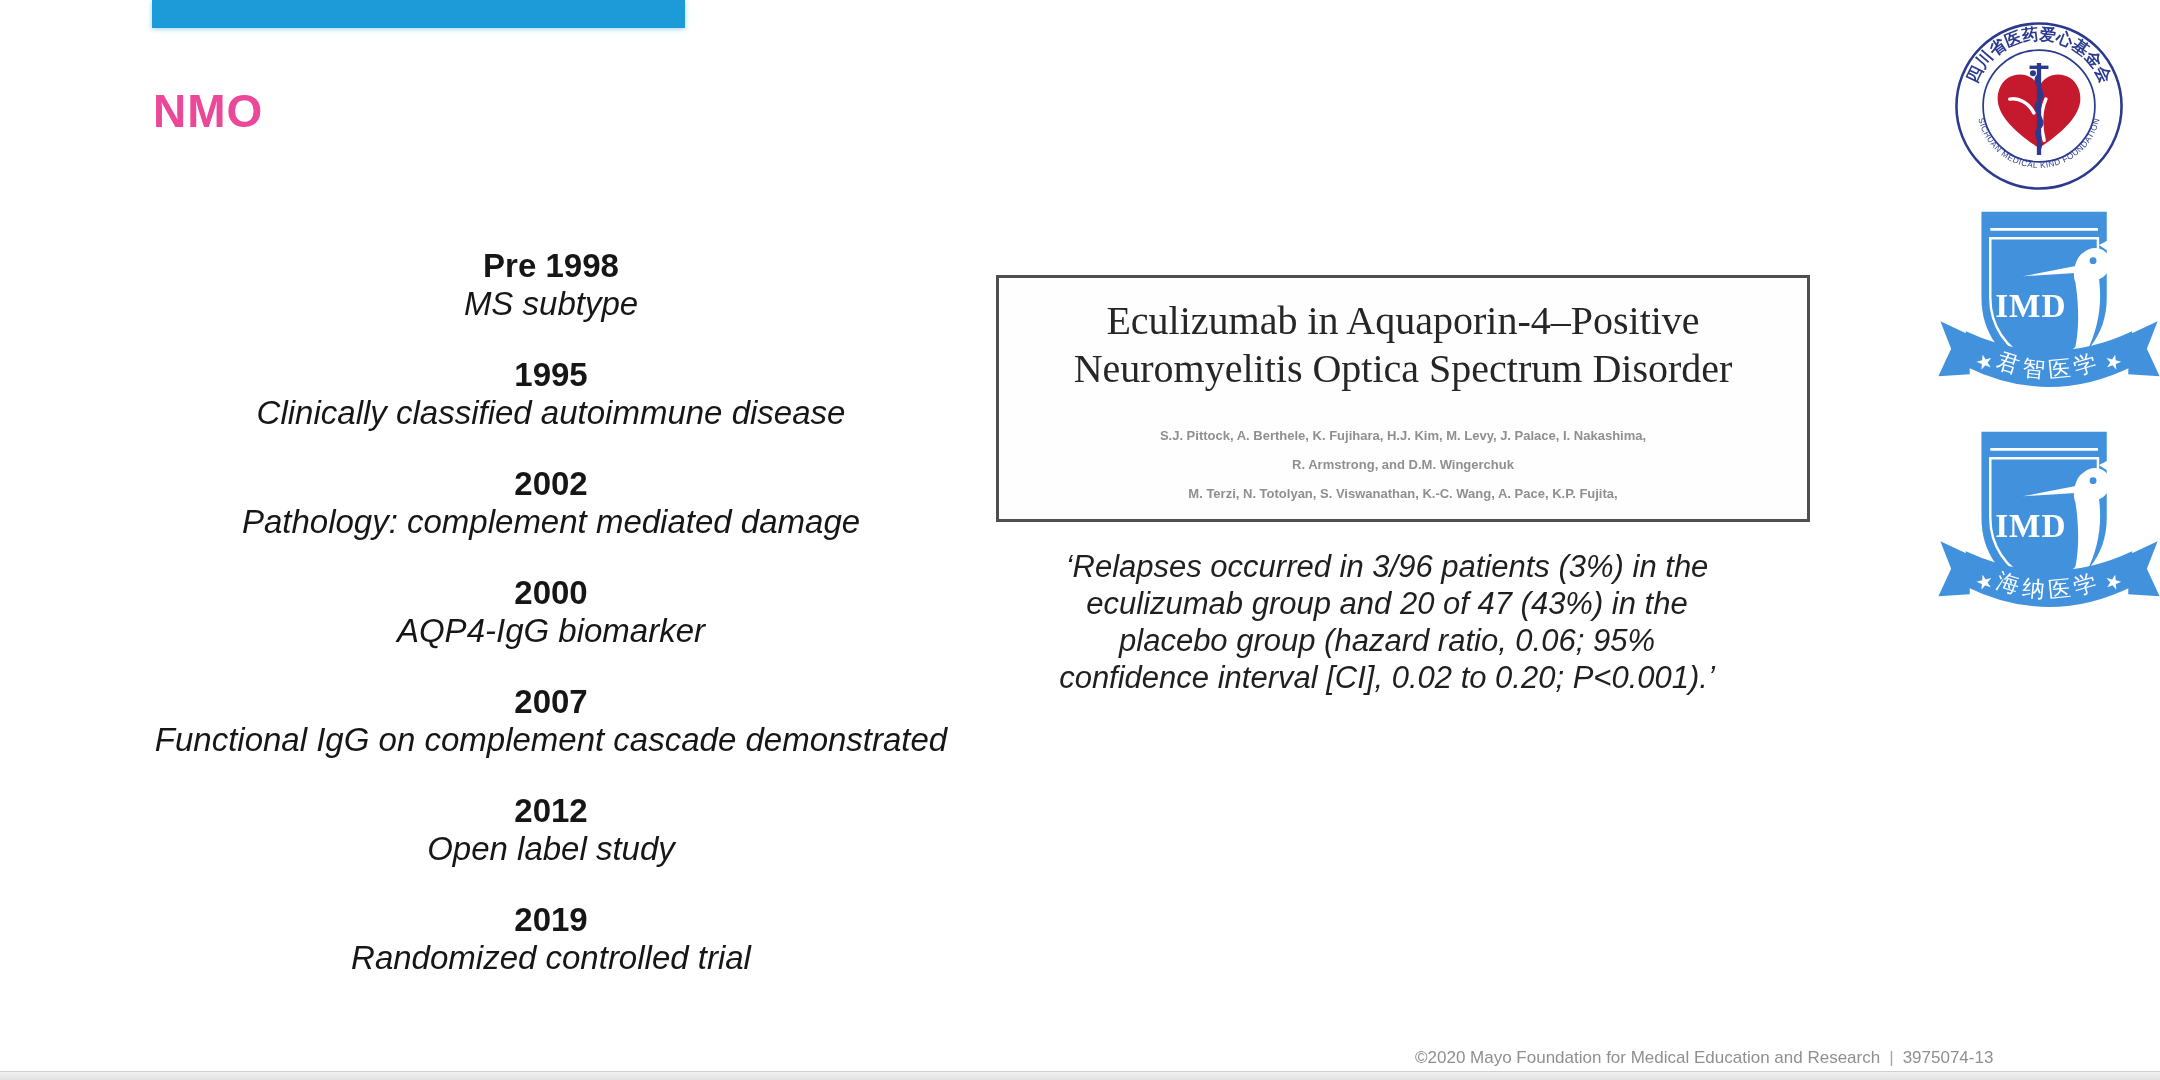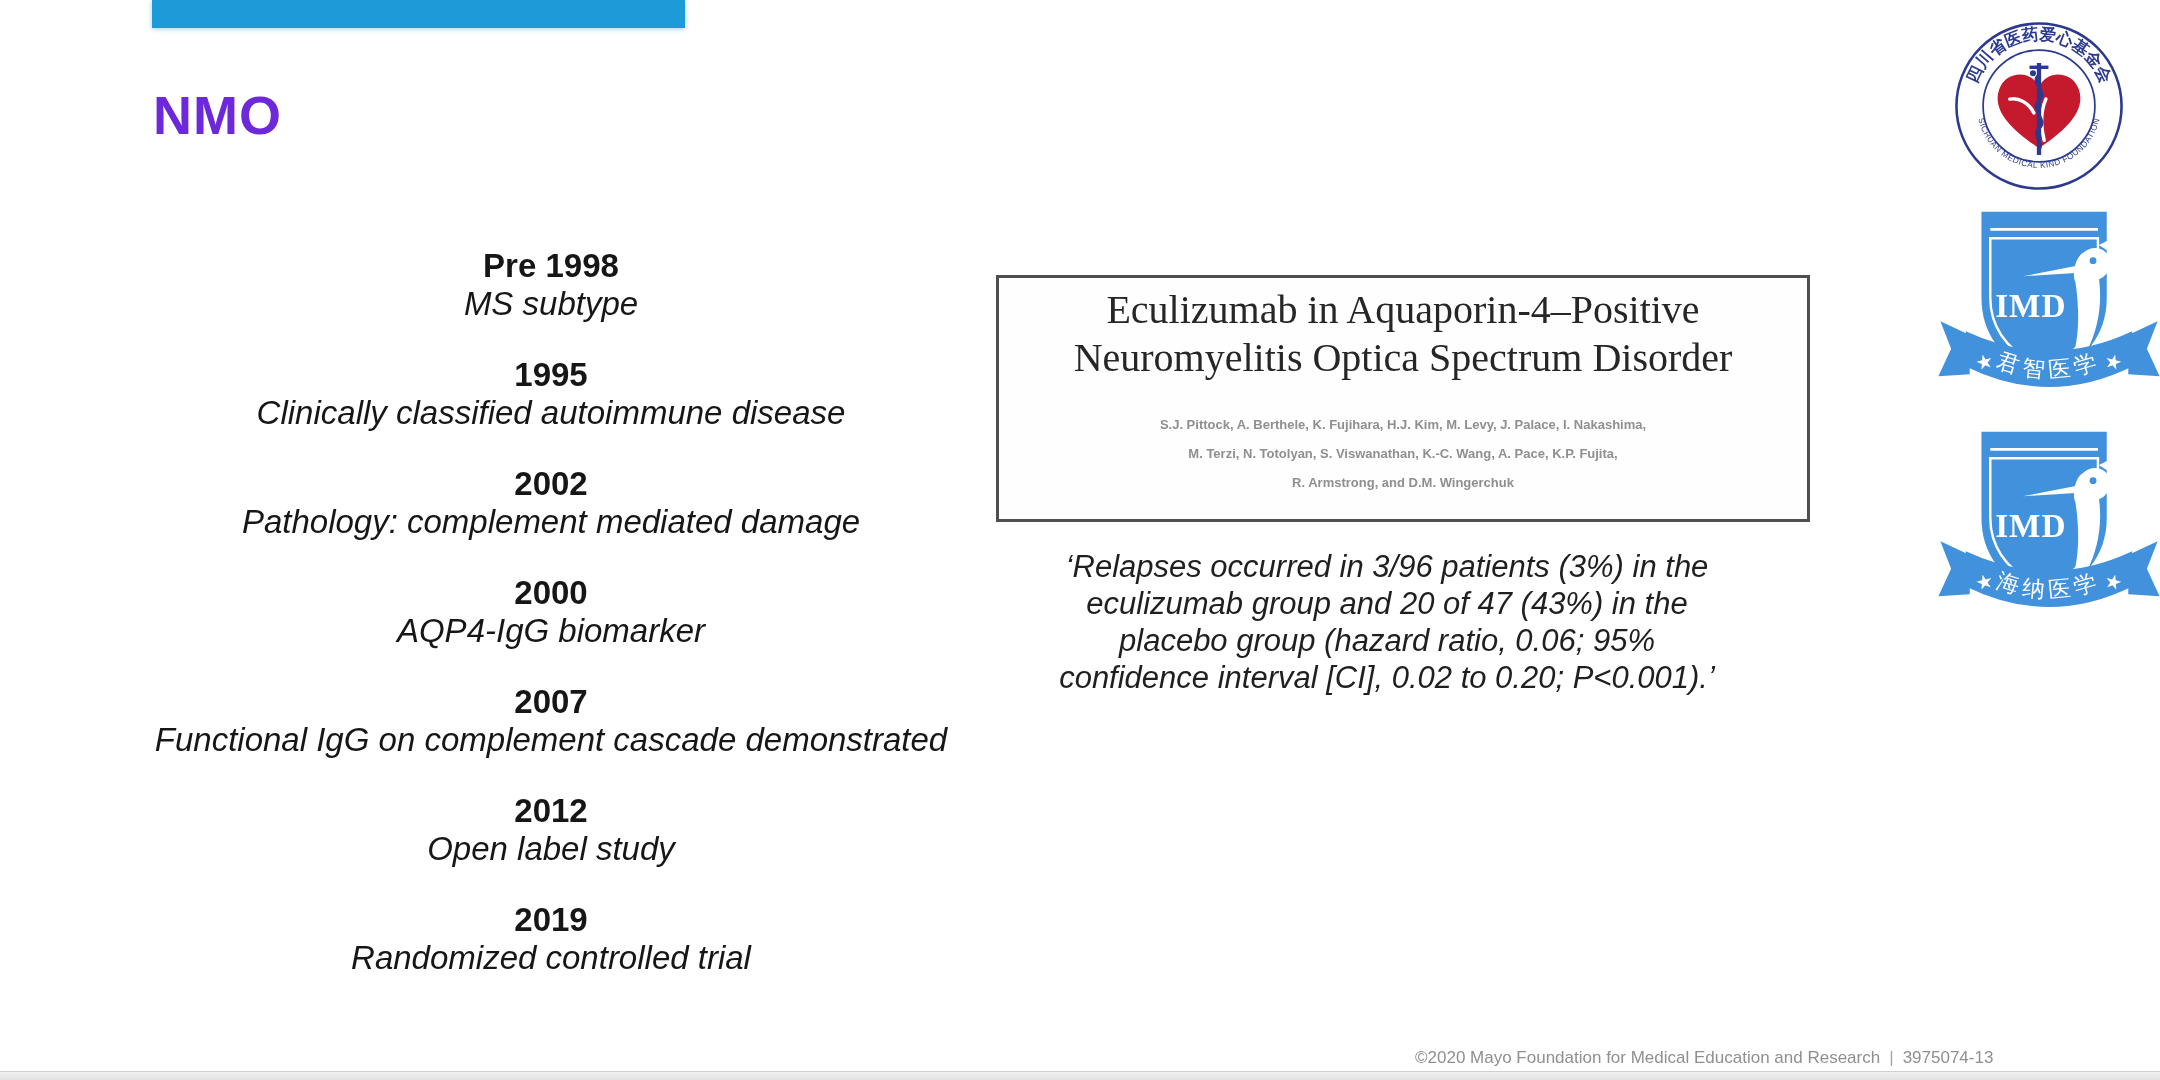--- a/index.html
+++ b/index.html
@@ -17,36 +17,36 @@
     font-family:"Liberation Sans", sans-serif;
     color:#1c1c1c;
   }
   .accent-bar{
     position:absolute;left:152px;top:0;width:533px;height:28px;
     background:var(--accent);
     box-shadow:0 1px 5px rgba(29,155,216,.45);
   }
   .page-title{
     position:absolute;left:153px;top:84px;
-    font-size:54px;font-weight:bold;letter-spacing:1px;color:#6d28d9;
+    font-size:46px;font-weight:bold;letter-spacing:1px;color:#ec4899;
   }
   .timeline{
     position:absolute;left:111px;top:247px;width:880px;
     text-align:center;
   }
   .timeline-item{margin-bottom:33px;}
   .timeline-year{font-size:33px;font-weight:bold;line-height:38px;color:#161616;}
   .timeline-event{font-size:33px;line-height:38px;color:#161616;font-style:italic;}
   .paper-card{
     position:absolute;left:996px;top:275px;width:814px;height:247px;
     background:#fefefe;border:3px solid #4f4f4f;box-sizing:border-box;
     text-align:center;
   }
   .paper-title{
-    margin-top:8px;
+    margin-top:19px;
     font-family:"Liberation Serif", serif;
     font-size:40px;line-height:48px;color:#262626;
   }
   .paper-authors{
     margin-top:28px;
     font-size:13px;line-height:29px;color:#8f8f8f;font-weight:bold;
   }
   .quote{
     position:absolute;left:1037px;top:548px;width:700px;
     font-size:31px;line-height:37px;font-style:italic;color:#1f1f1f;
@@ -110,22 +110,22 @@
     </div>
   </div>
 
   <div class="paper-card">
     <div class="paper-title">
       <div>Eculizumab in Aquaporin-4–Positive</div>
       <div>Neuromyelitis Optica Spectrum Disorder</div>
     </div>
     <div class="paper-authors">
       <div>S.J. Pittock, A. Berthele, K. Fujihara, H.J. Kim, M. Levy, J. Palace, I. Nakashima,</div>
+      <div>R. Armstrong, and D.M. Wingerchuk</div>
       <div>M. Terzi, N. Totolyan, S. Viswanathan, K.-C. Wang, A. Pace, K.P. Fujita,</div>
-      <div>R. Armstrong, and D.M. Wingerchuk</div>
     </div>
   </div>
 
   <div class="quote">
     <div>‘Relapses occurred in 3/96 patients (3%) in the</div>
     <div>eculizumab group and 20 of 47 (43%) in the</div>
     <div>placebo group (hazard ratio, 0.06; 95%</div>
     <div>confidence interval [CI], 0.02 to 0.20; P&lt;0.001).’</div>
   </div>
 

